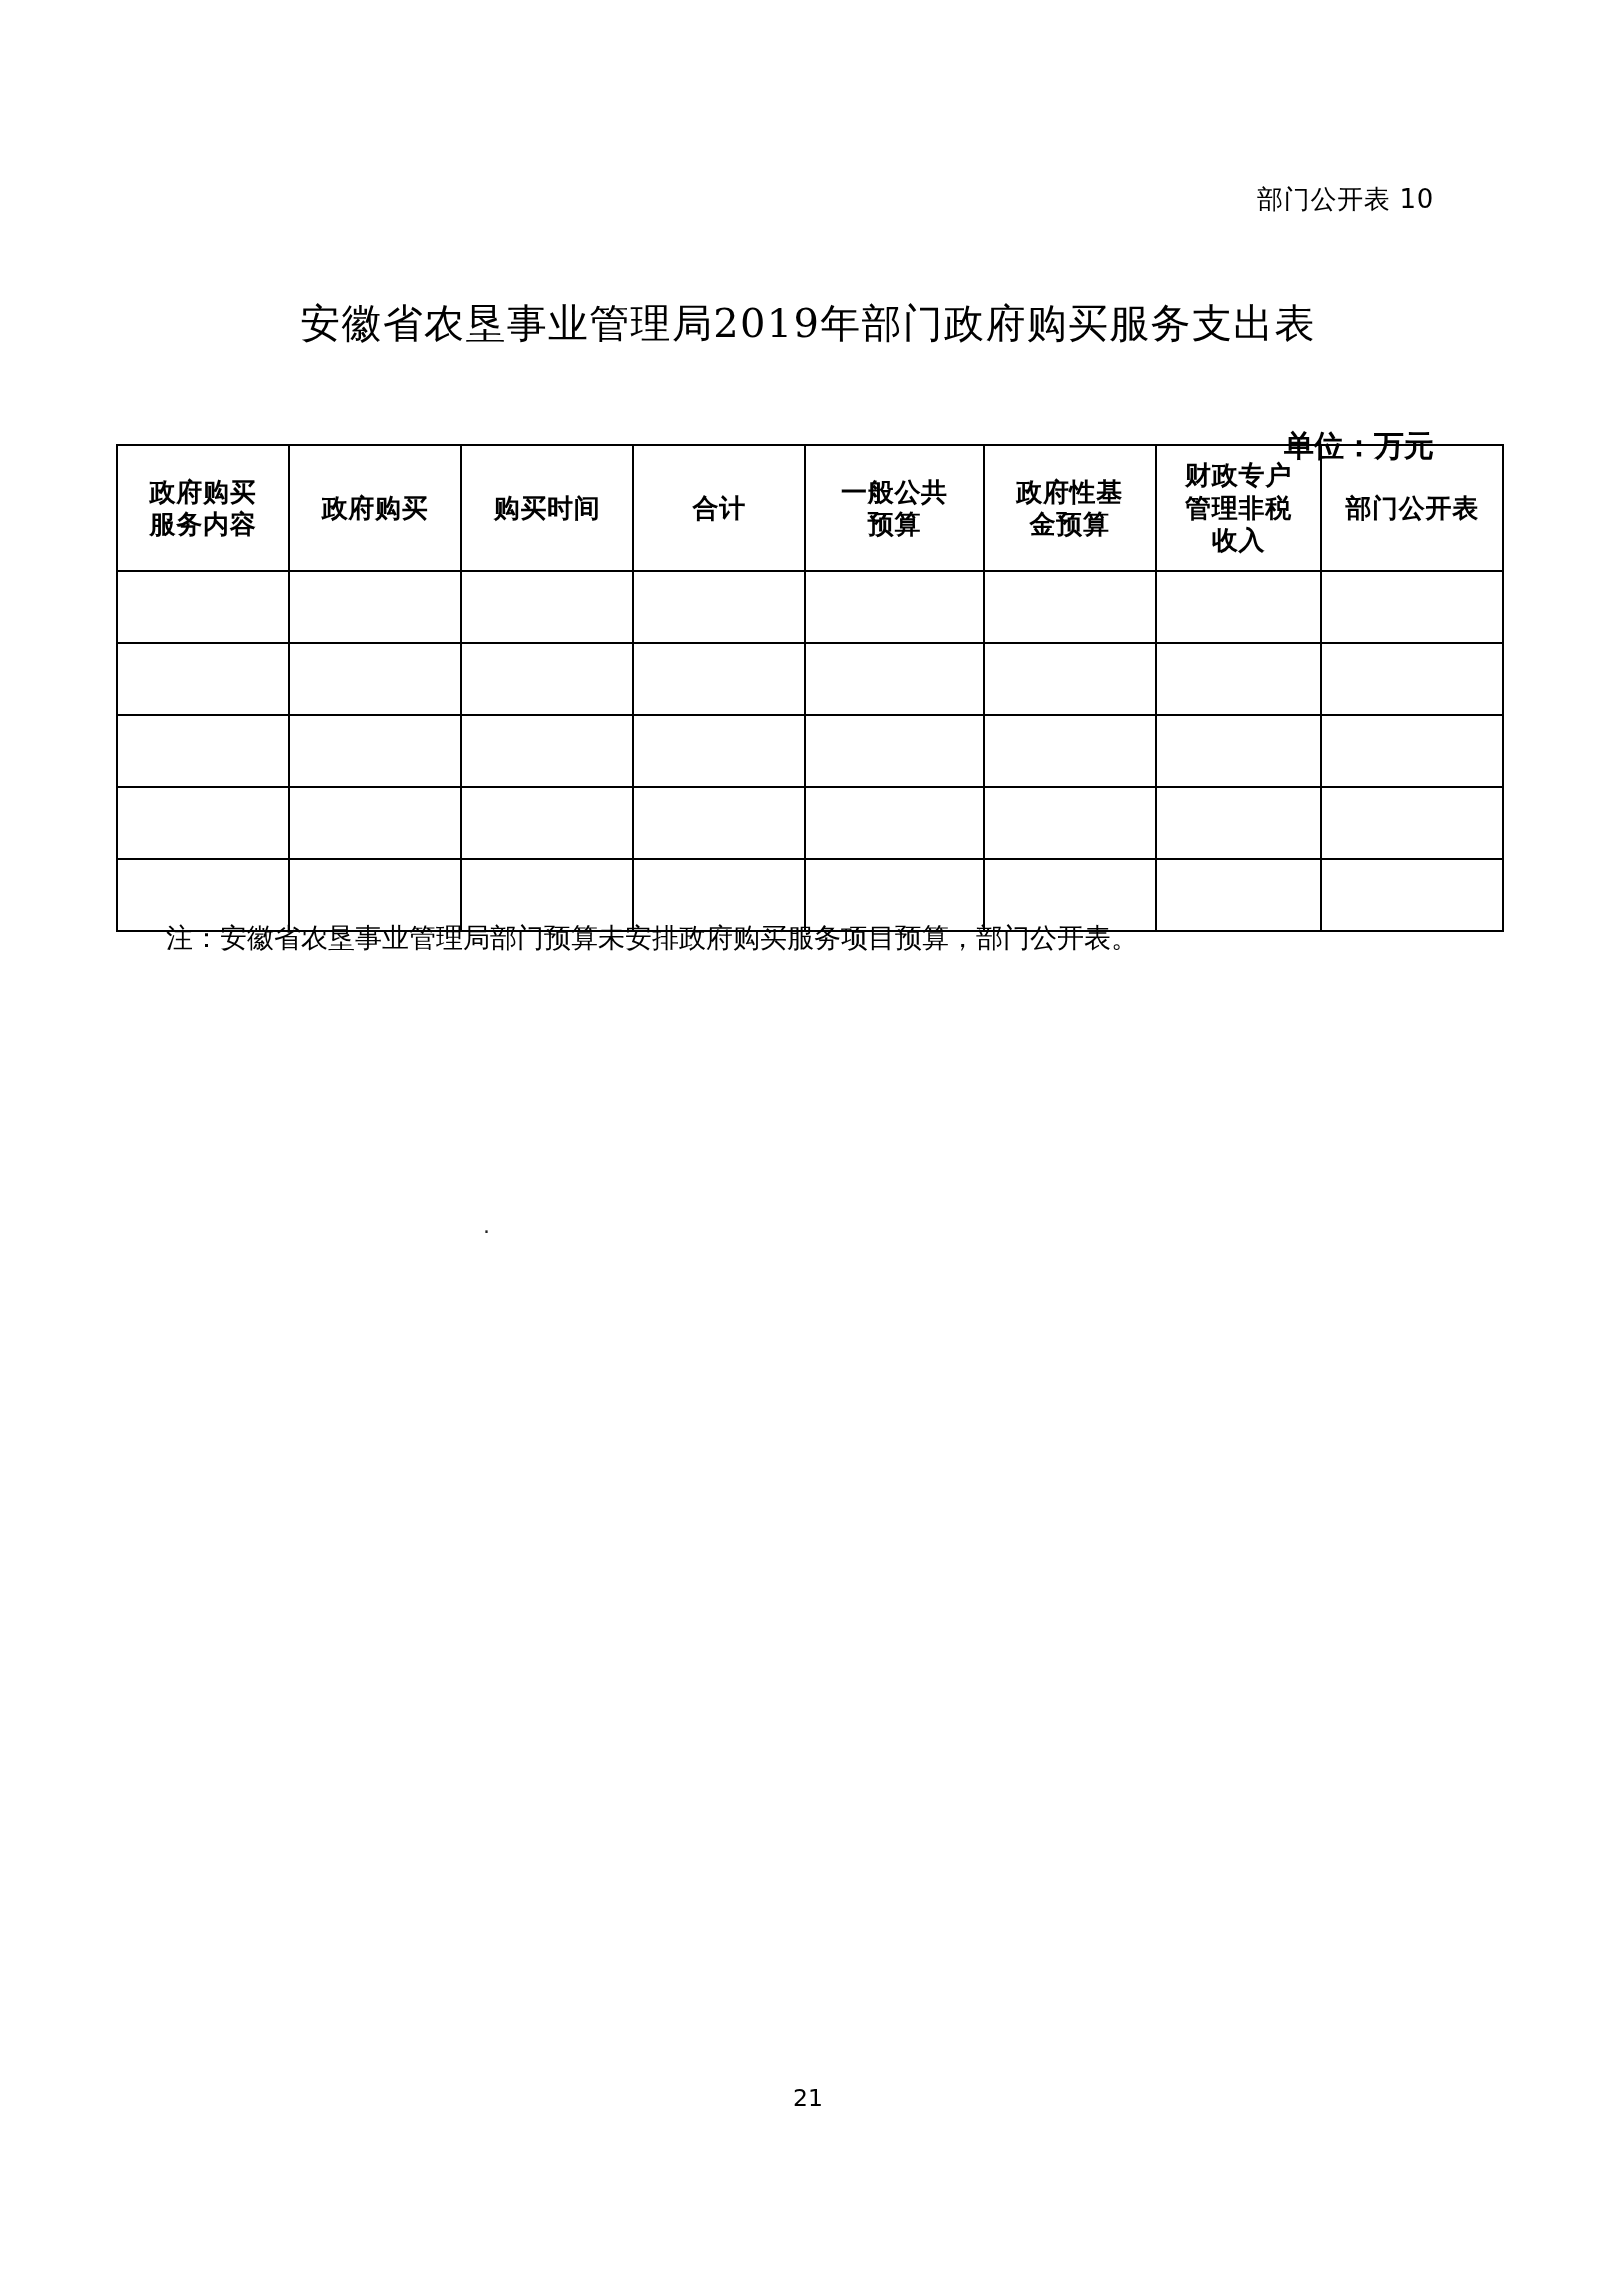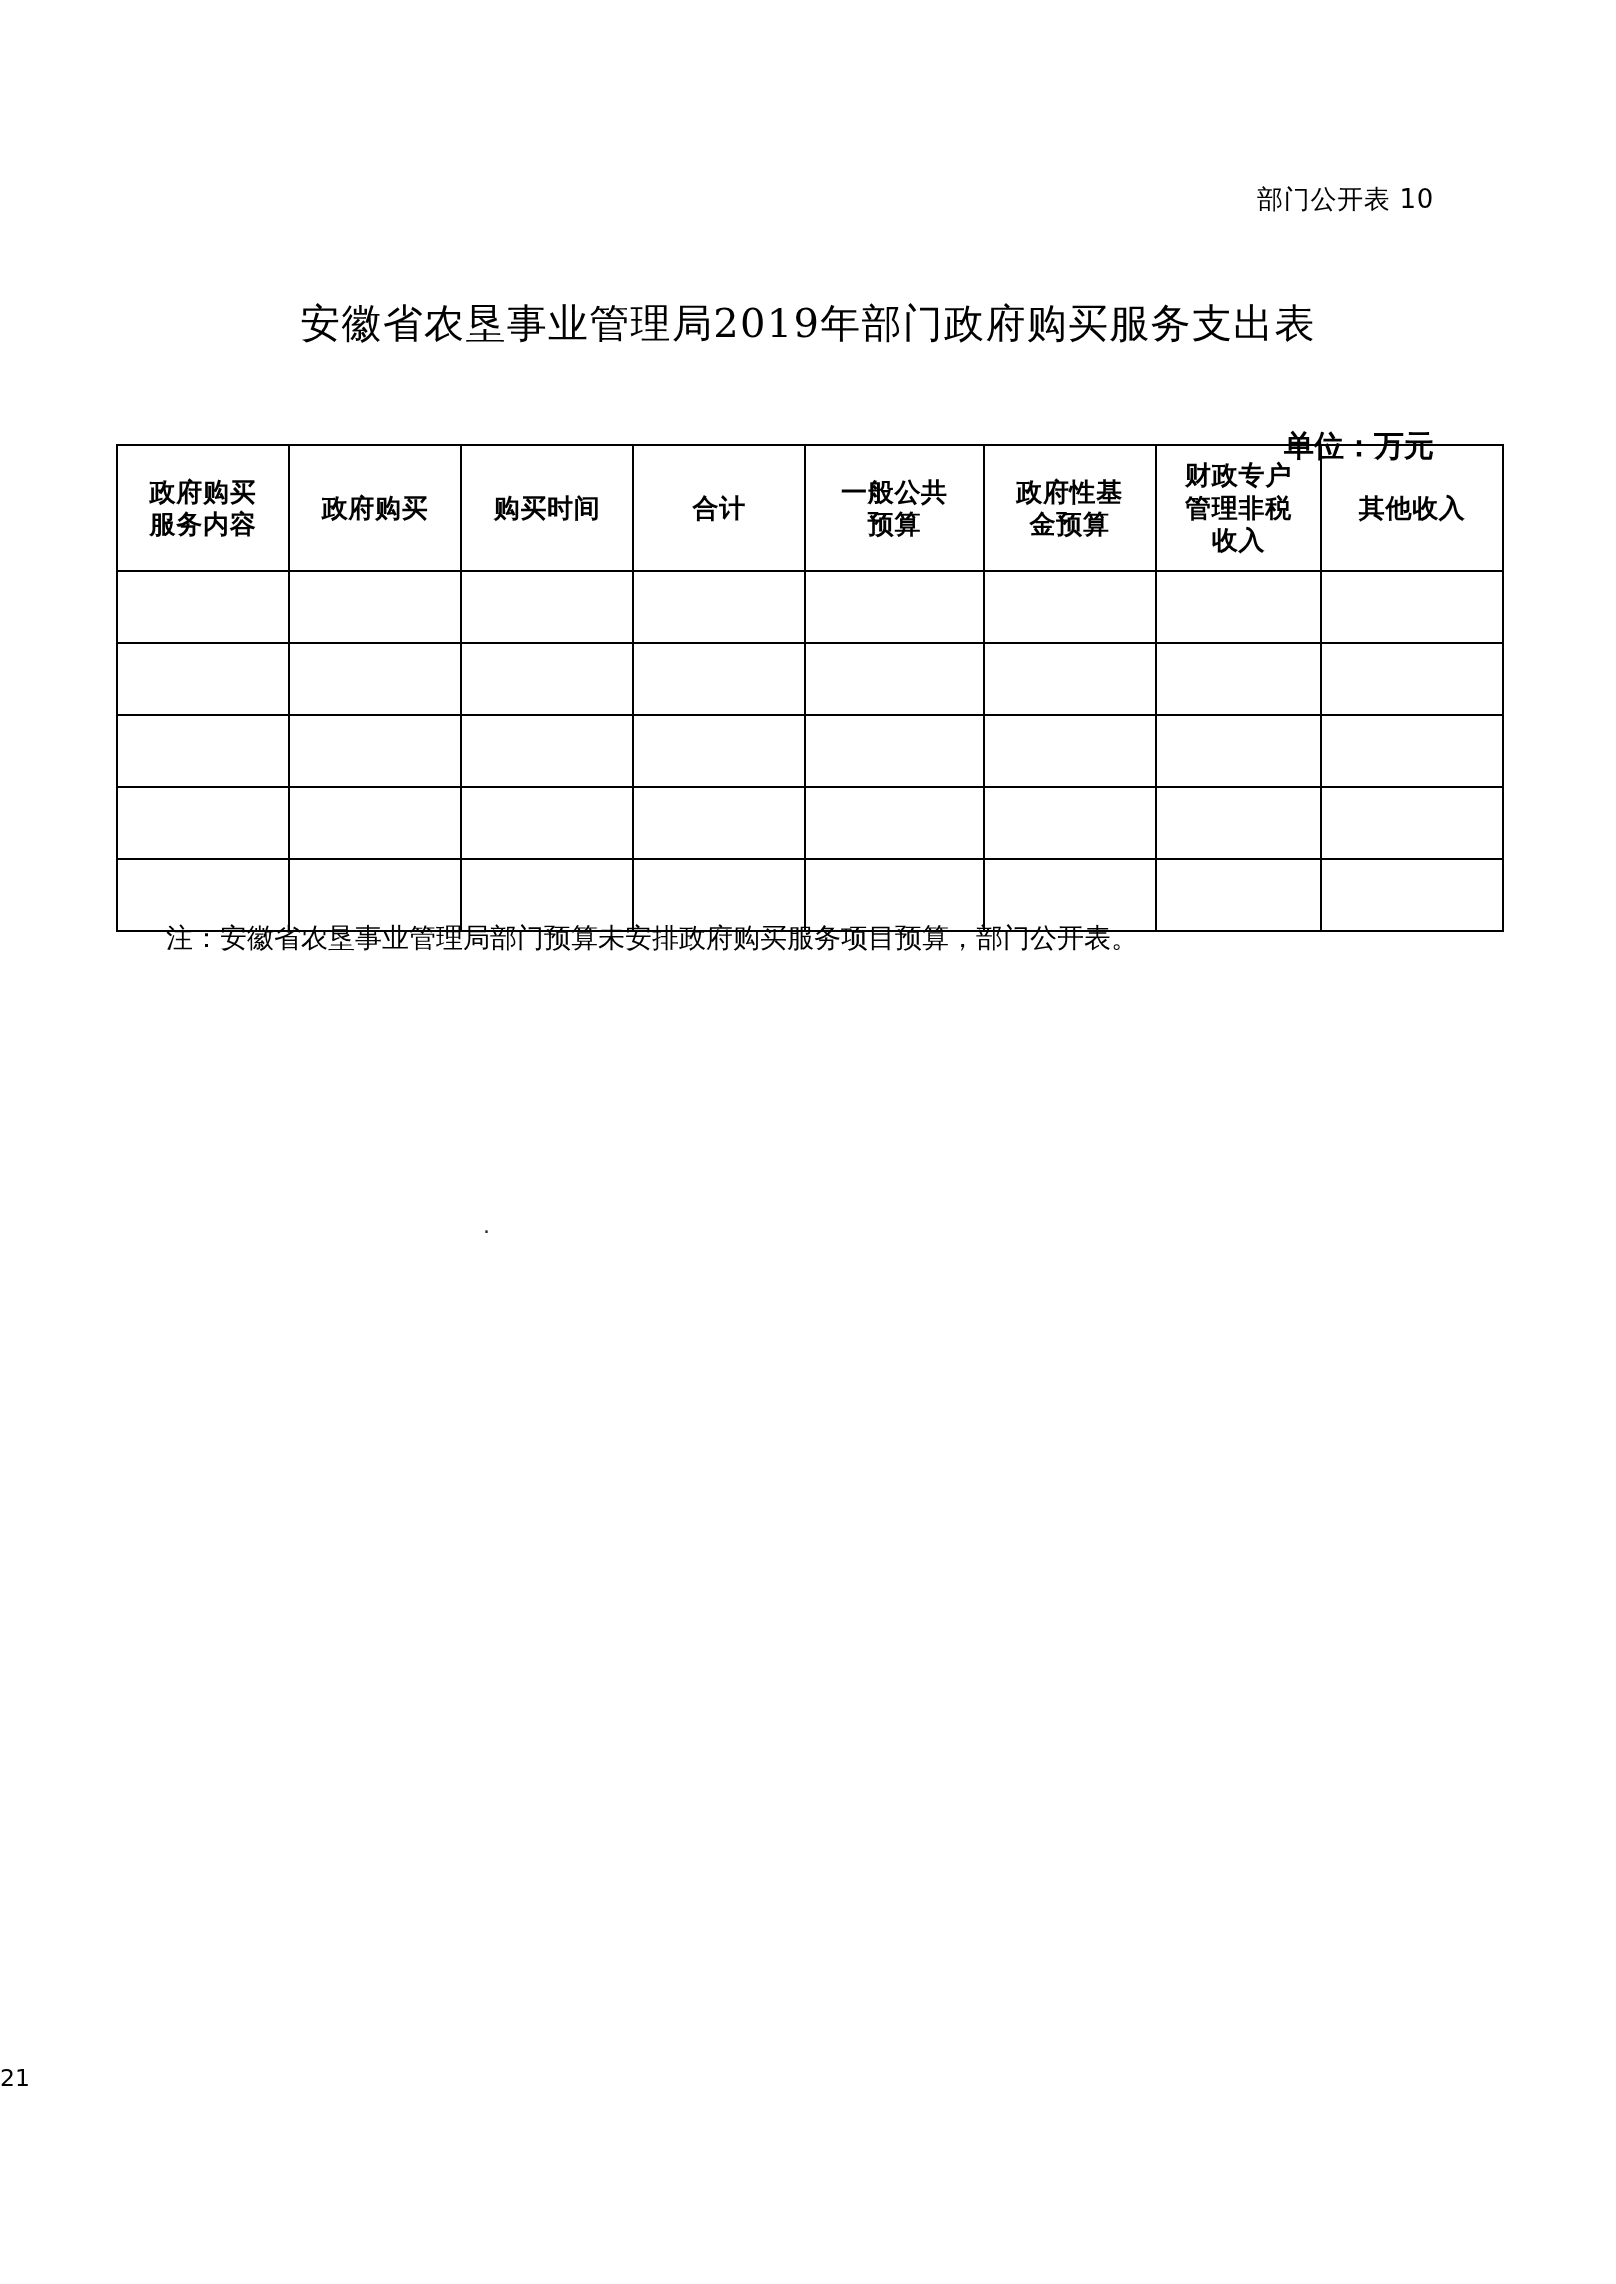--- a/index.html
+++ b/index.html
@@ -116,23 +116,24 @@
   .stray-dot {
     position: absolute;
     top: 1213px;
     left: 483px;
     font-size: 22px;
     color: #222;
   }
   
   .page-number {
     position: absolute;
-    bottom: 192px;
+    bottom: 172px;
     left: 0;
     width: 1616px;
+    text-align: center;
     font-size: 23.5px;
     font-family: "DejaVu Sans", "Liberation Sans", sans-serif;
   }
 </style>
 </head>
 <body>
 
 <div class="page">
 
   <div class="doc-header">部门公开表 10</div>
@@ -175,21 +176,21 @@
           <th>
               <span class="th-inner">政府性基
 金预算</span>
             </th>
           <th>
               <span class="th-inner">财政专户
 管理非税
 收入</span>
             </th>
           <th>
-              <span class="th-inner">其他收入</span>
+              <span class="th-inner">部门公开表</span>
             </th>
         </tr>
       </thead>
       <tbody>
         <tr>
           <td></td>
           <td></td>
           <td></td>
           <td></td>
           <td></td>

